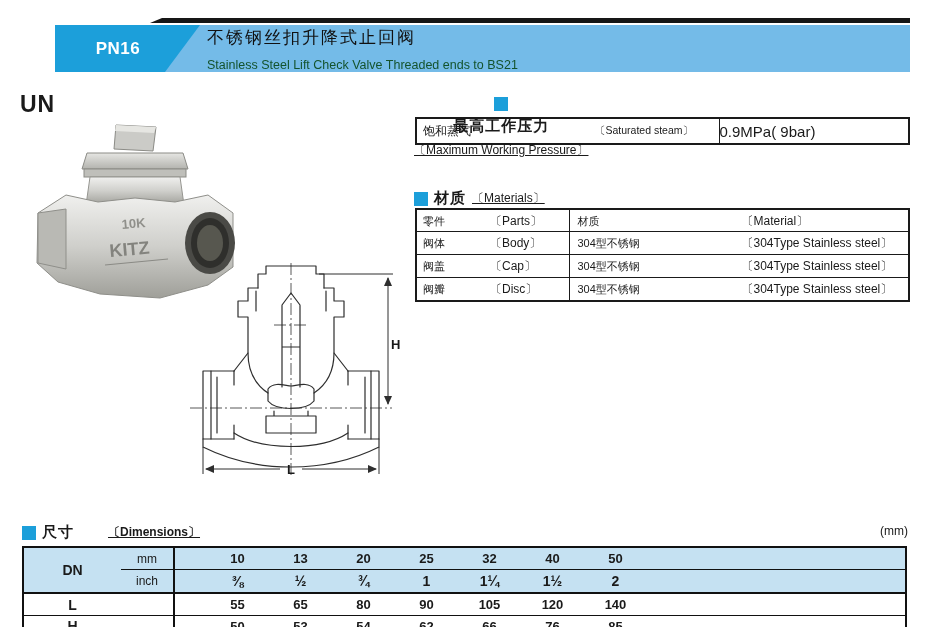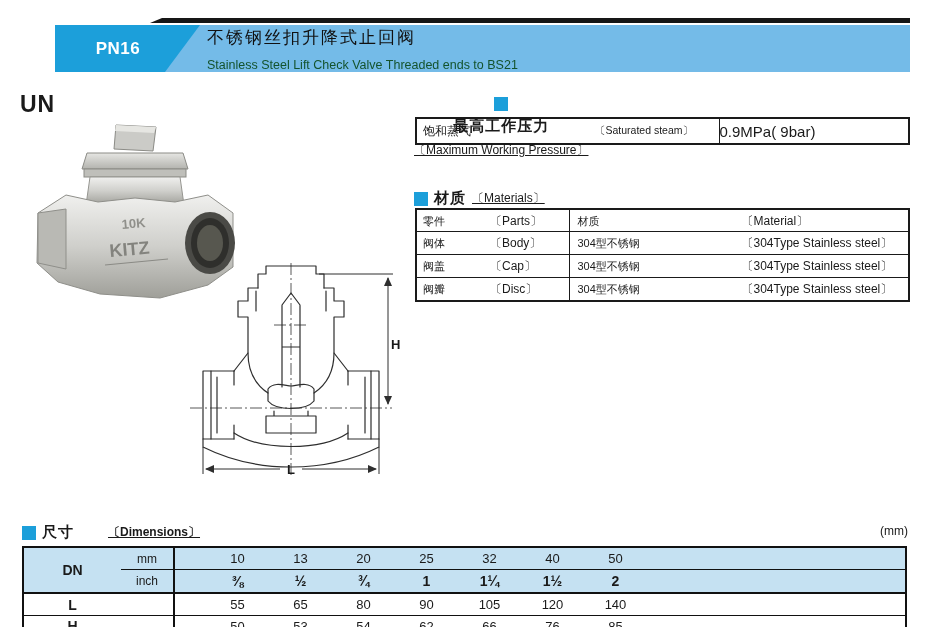--- a/index.html
+++ b/index.html
@@ -51,21 +51,21 @@
   .dtable tr.r2 td{height:22px;}
   .dtable tr.r3 td{height:21px;}
   .dtable tr.r4 td{height:20px;}
   .hd{background:#C5E1F2;}
   .bb1{border-bottom:1px solid #111;}
   .bb2{border-bottom:2px solid #111;}
   .vd{border-right:2px solid #111;}
   .dnc{font-weight:bold;font-size:14px;}
   .rl{font-weight:bold;font-size:14px;}
   .lbl{font-size:12px;}
-  .n{font-size:13px;font-weight:normal;}
+  .n{font-size:13px;font-weight:bold;}
   .fr{font-size:14px;font-weight:bold;}
 
   
   .photo{position:absolute;left:30px;top:100px;width:210px;height:192px;}
   .draw{position:absolute;left:186px;top:244px;width:215px;height:232px;}
 </style>
 </head>
 <body>
 
 <div class="page">

